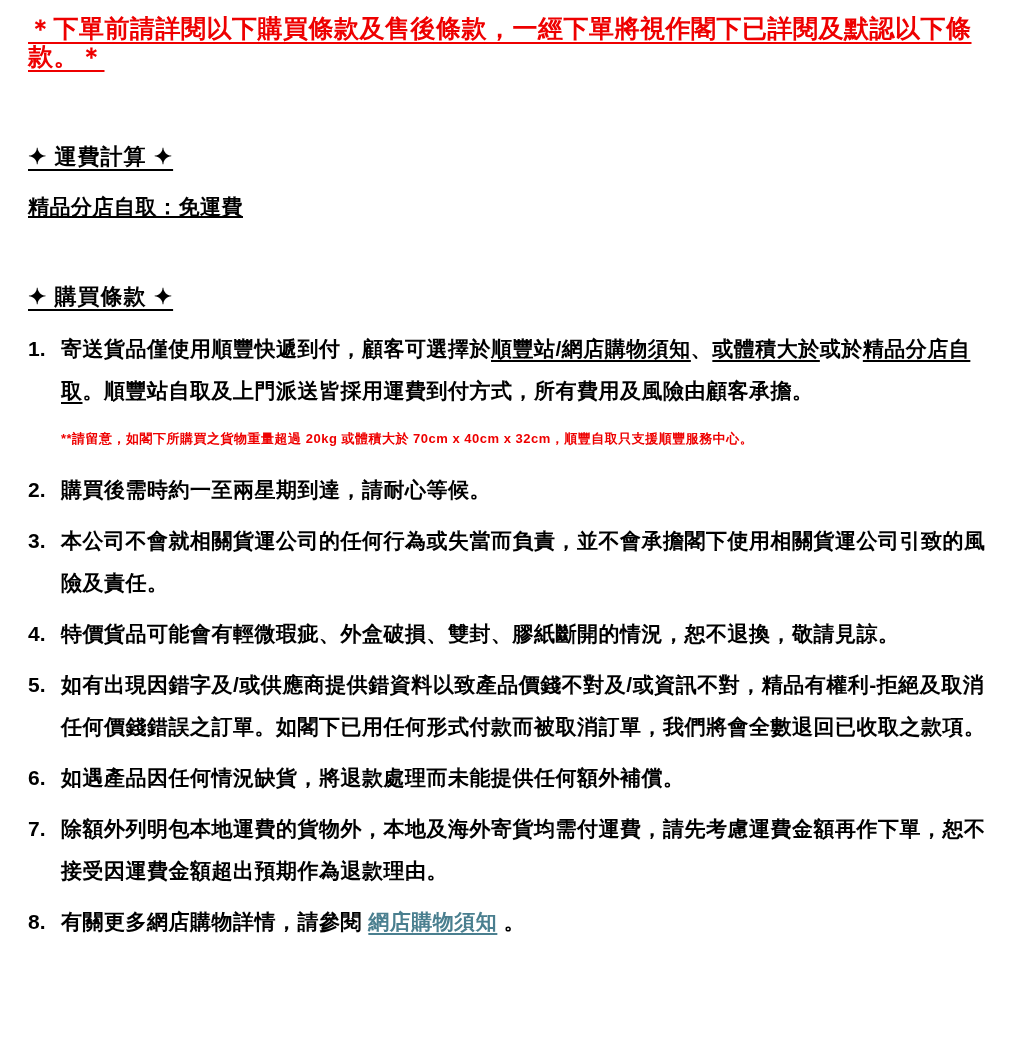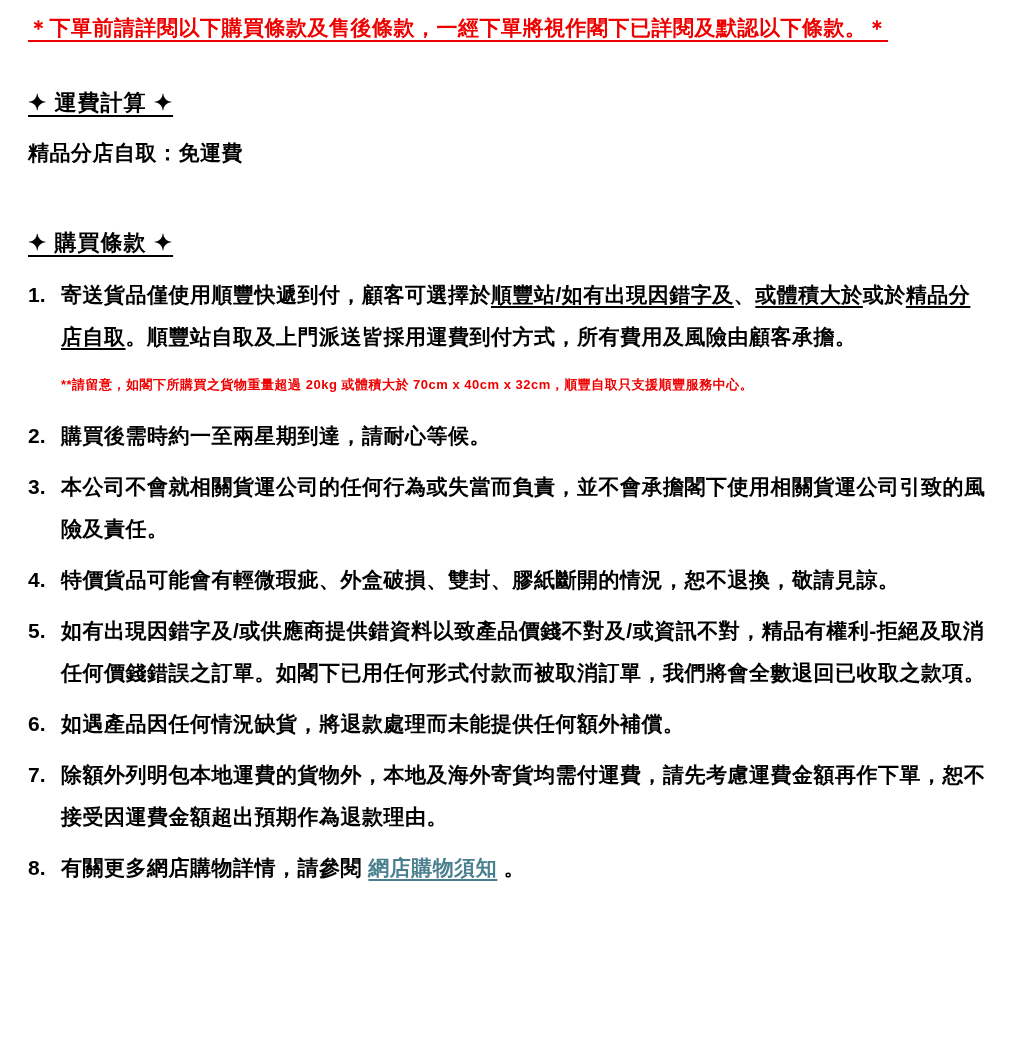--- a/index.html
+++ b/index.html
@@ -11,28 +11,27 @@
     font-weight: bold;
     color: #000000;
     overflow: hidden;
   }
   .page {
     padding: 14px 40px 0 28px;
   }
   
   .top-notice {
     color: var(--red, #ee0000);
-    font-size: 21px;
+    font-size: 25px;
     line-height: 28px;
     text-decoration: underline;
     text-decoration-thickness: 2px;
     text-underline-offset: 5px;
-    margin-bottom: 46px;
+    margin-bottom: 72px;
     letter-spacing: 0.5px;
-    font-family: Liberation Serif, serif;
   }
   
   .section-heading {
     font-size: 22px;
     line-height: 30px;
     text-decoration: underline;
     text-decoration-thickness: 2px;
     text-underline-offset: 5px;
     letter-spacing: 1px;
   }
@@ -50,20 +49,21 @@
   .ship-cod {
     color: var(--red, #ee0000);
     font-size: 28px;
     letter-spacing: 1px;
   }
   .ship-pickup {
     font-size: 21px;
     line-height: 30px;
     margin-bottom: 60px;
     letter-spacing: 0.5px;
+    text-decoration: underline;
   }
   
   .terms-list {
     list-style: none;
     margin-top: 14px;
   }
   .term-item {
     display: flex;
     margin-bottom: 9px;
   }
@@ -109,21 +109,21 @@
 
 
   <div class="ship-pickup">精品分店自取：免運費</div>
 
   <div class="section-heading heading-terms">✦ 購買條款 ✦</div>
 
   <ol class="terms-list">
       <li class="term-item">
         <span class="num">1.</span>
         <div class="content">
-          <p class="term-p"><span>寄送貨品僅使用順豐快遞到付，顧客可選擇於</span><span class="seg-underline">順豐站/如有出現因錯字及</span><span>、</span><span class="seg-underline">或體積大於</span><span>或於</span><span class="seg-underline">精品分店自取</span><span>。順豐站自取及上門派送皆採用運費到付方式，所有費用及風險由顧客承擔。</span></p>
+          <p class="term-p"><span>寄送貨品僅使用順豐快遞到付，顧客可選擇於</span><span class="seg-underline">順豐站/網店購物須知</span><span>、</span><span class="seg-underline">或體積大於</span><span>或於</span><span class="seg-underline">精品分店自取</span><span>。順豐站自取及上門派送皆採用運費到付方式，所有費用及風險由顧客承擔。</span></p>
           <p class="note-red">**請留意，如閣下所購買之貨物重量超過 20kg 或體積大於 70cm x 40cm x 32cm，順豐自取只支援順豐服務中心。</p>
         </div>
       </li>
       <li class="term-item">
         <span class="num">2.</span>
         <div class="content">
           <p class="term-p"><span>購買後需時約一至兩星期到達，請耐心等候。</span></p>
         </div>
       </li>
       <li class="term-item">

